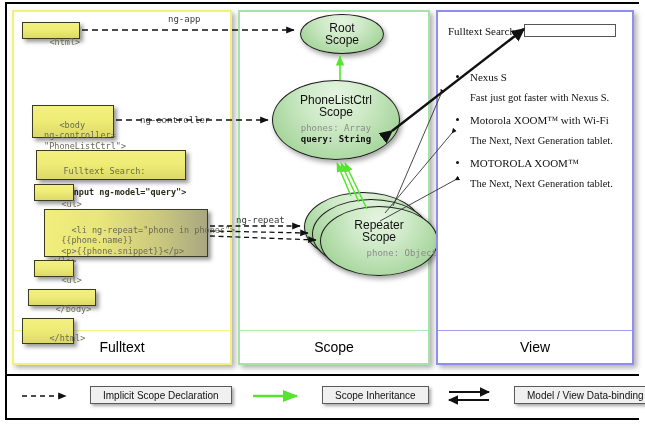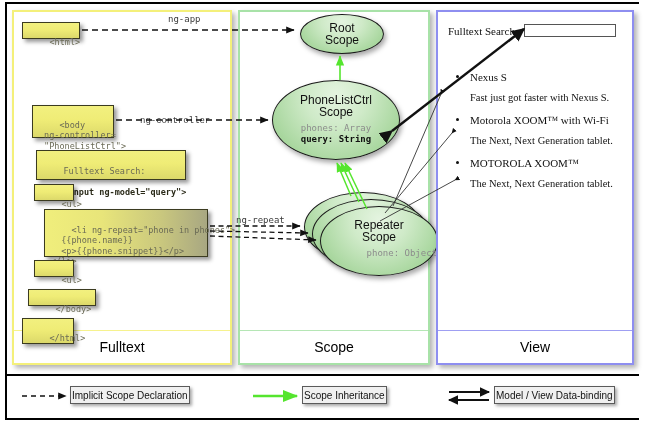--- a/index.html
+++ b/index.html
@@ -206,28 +206,29 @@
   
   .legend-item {
     position: absolute;
     height: 20px;
   }
   .legend-box {
     position: absolute;
     top: 0;
     height: 18px;
     line-height: 18px;
-    padding: 0 1px;
+    padding: 0 12px;
     background: #f0f0f0;
     border: 1px solid #5a5a5a;
     box-shadow: 2px 2px 3px rgba(0,0,0,0.35);
     font-size: 10px;
     color: #111;
     white-space: nowrap;
     box-sizing: border-box;
+    margin-left: 20px;
   }
   svg.overlay {
     position: absolute;
     left: 0; top: 0;
     width: 645px; height: 425px;
     pointer-events: none;
   }
 </style>
 </head>
 <body>

